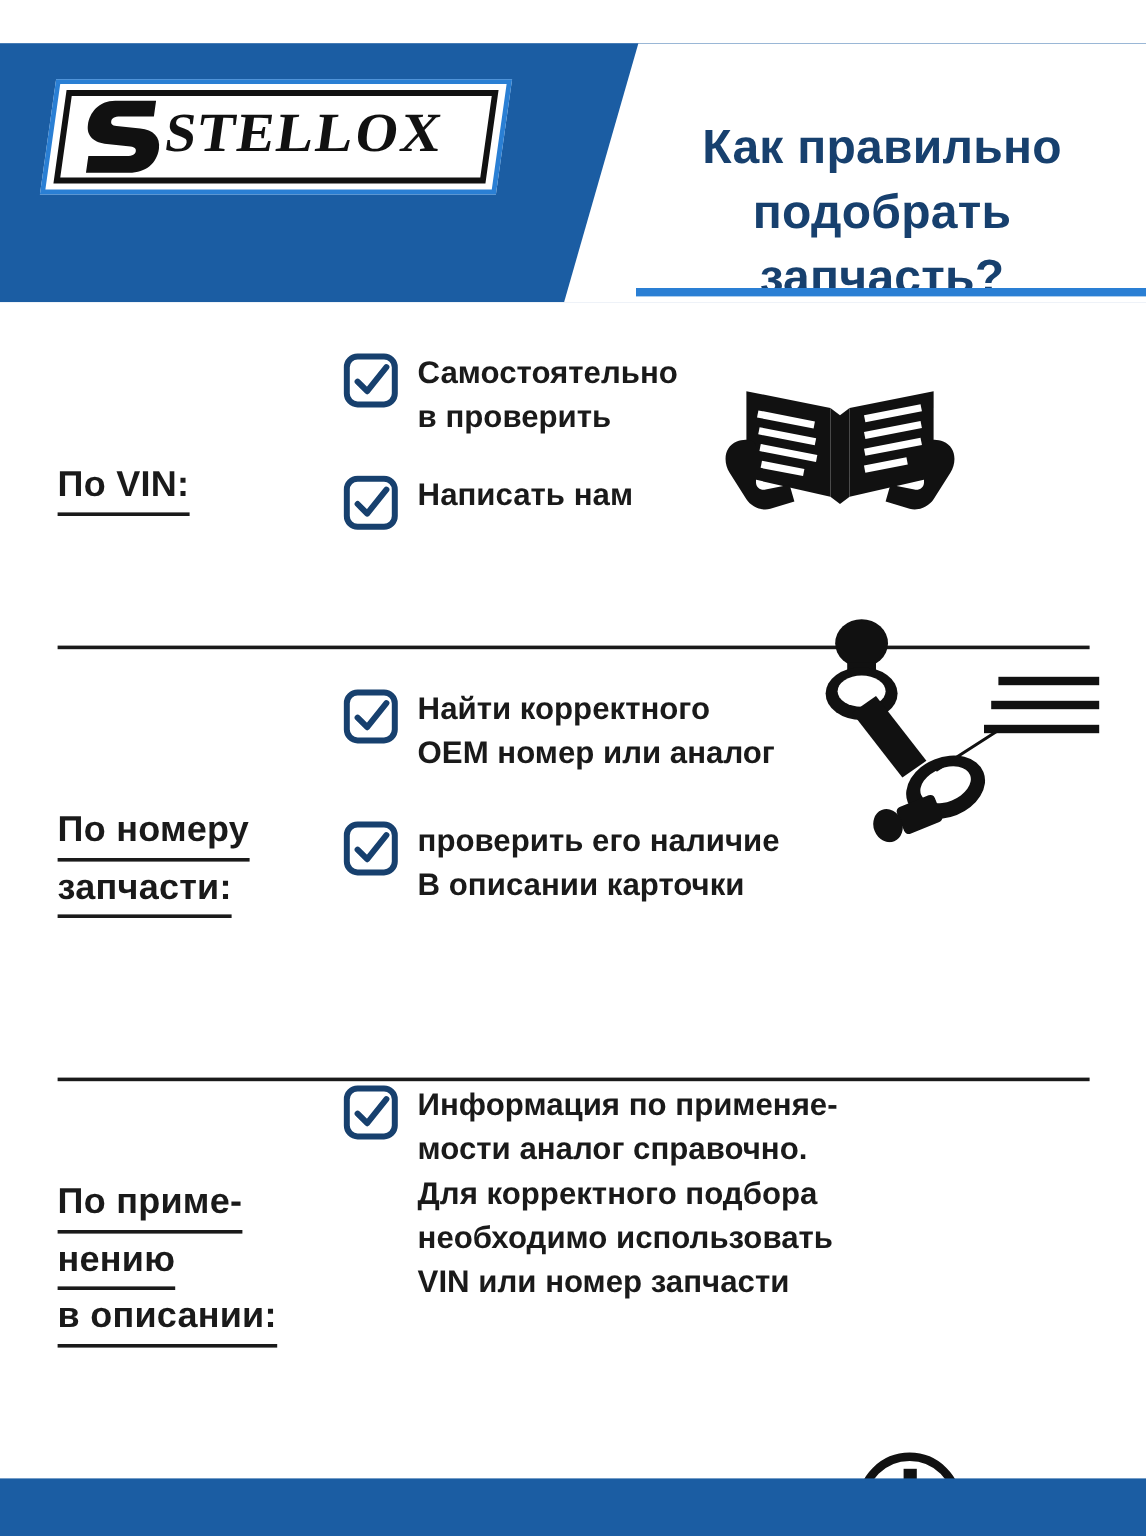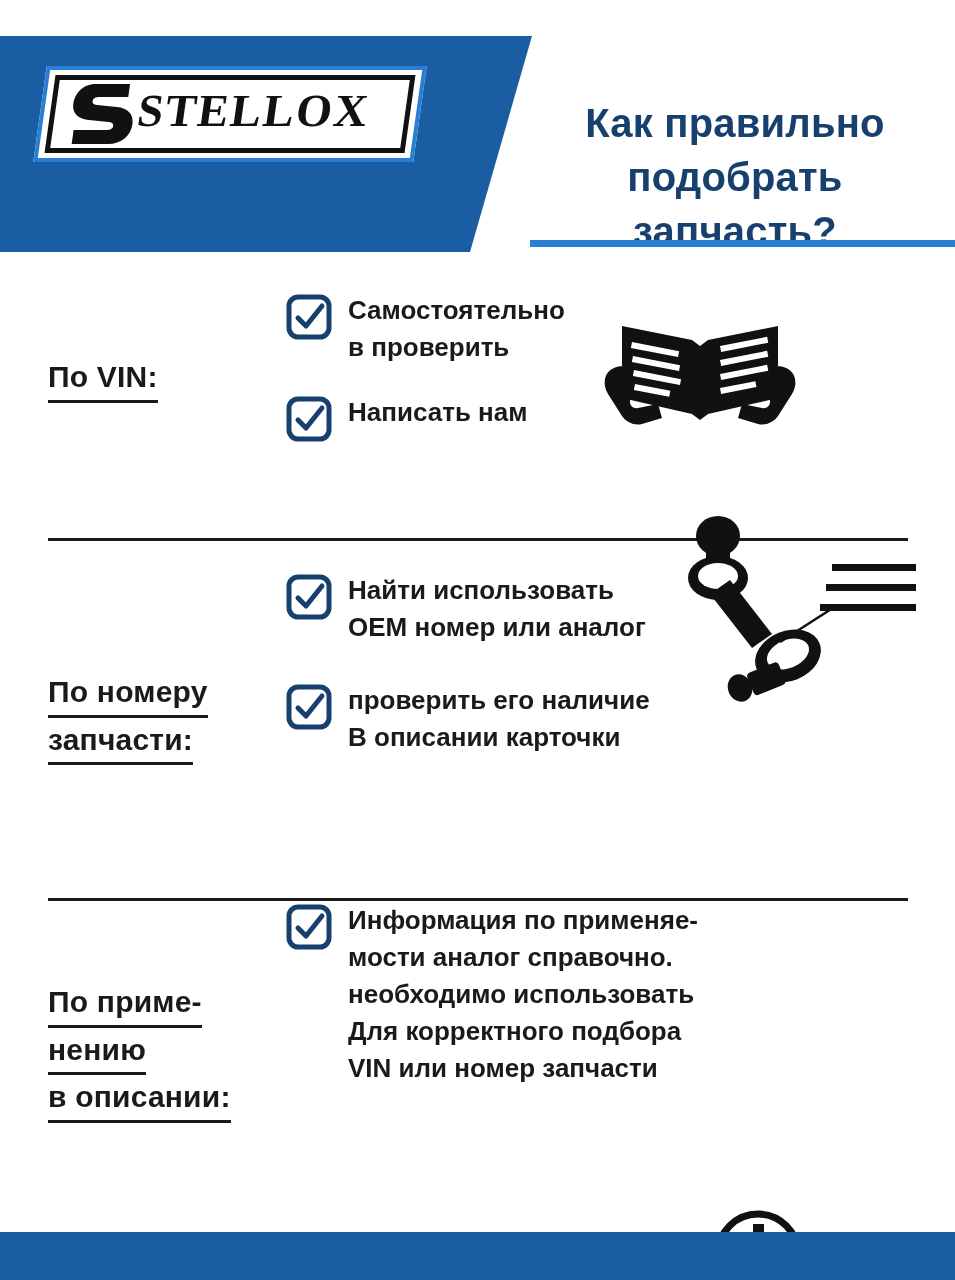--- a/index.html
+++ b/index.html
@@ -151,21 +151,21 @@
     font-weight: bold;
     color: #1a1a1a;
     line-height: 1.45;
     letter-spacing: 0.2px;
   }
   .sec-label span {
     display: inline-block;
     border-bottom: 3px solid #1a1a1a;
     padding-bottom: 1px;
   }
-  .lbl1 { left: 48px; top: 63px; }
+  .lbl1 { left: 48px; top: 90px; }
   .lbl2 { left: 48px; top: 108px; }
   .lbl3 { left: 48px; top: 78px; }
 
   .items {
     position: absolute;
     left: 286px;
     top: 0;
   }
   .item {
     display: flex;
@@ -286,21 +286,21 @@
       <div><span>запчасти:</span></div>
     </div>
 
     <div class="items" style="top:10px;">
       <div class="item">
         <svg class="check" viewBox="0 0 46 46">
           <rect x="3" y="3" width="40" height="40" rx="9" ry="9" fill="none" stroke="#17406e" stroke-width="5"></rect>
           <path d="M12 24 L20 32 L36 12" fill="none" stroke="#17406e" stroke-width="5" stroke-linecap="round" stroke-linejoin="round"></path>
         </svg>
         <div class="item-text">
-          <div>Найти использовать</div>
+          <div>Найти корректного</div>
           <div>OEM номер или аналог</div>
         </div>
       </div>
 
       <div class="item" style="margin-top:36px;">
         <svg class="check" viewBox="0 0 46 46">
           <rect x="3" y="3" width="40" height="40" rx="9" ry="9" fill="none" stroke="#17406e" stroke-width="5"></rect>
           <path d="M12 24 L20 32 L36 12" fill="none" stroke="#17406e" stroke-width="5" stroke-linecap="round" stroke-linejoin="round"></path>
         </svg>
         <div class="item-text">
@@ -344,22 +344,22 @@
 
     <div class="items" style="top:0px;">
       <div class="item">
         <svg class="check" viewBox="0 0 46 46">
           <rect x="3" y="3" width="40" height="40" rx="9" ry="9" fill="none" stroke="#17406e" stroke-width="5"></rect>
           <path d="M12 24 L20 32 L36 12" fill="none" stroke="#17406e" stroke-width="5" stroke-linecap="round" stroke-linejoin="round"></path>
         </svg>
         <div class="item-text" style="max-width:380px;">
           <div>Информация по применяе-</div>
           <div>мости аналог справочно.</div>
+          <div>Для корректного подбора</div>
           <div>необходимо использовать</div>
-          <div>Для корректного подбора</div>
           <div>VIN или номер запчасти</div>
         </div>
       </div>
     </div>
 
     <svg class="art" style="left:710px; top:300px; width:200px; height:110px;" viewBox="0 0 200 110">
       <circle cx="48" cy="52" r="40" fill="none" stroke="#111111" stroke-width="7"></circle>
       <rect x="43" y="22" width="11" height="11" fill="#111111"></rect>
       <rect x="43" y="40" width="11" height="36" fill="#111111"></rect>
       <rect x="30" y="72" width="37" height="7" fill="#111111"></rect>

